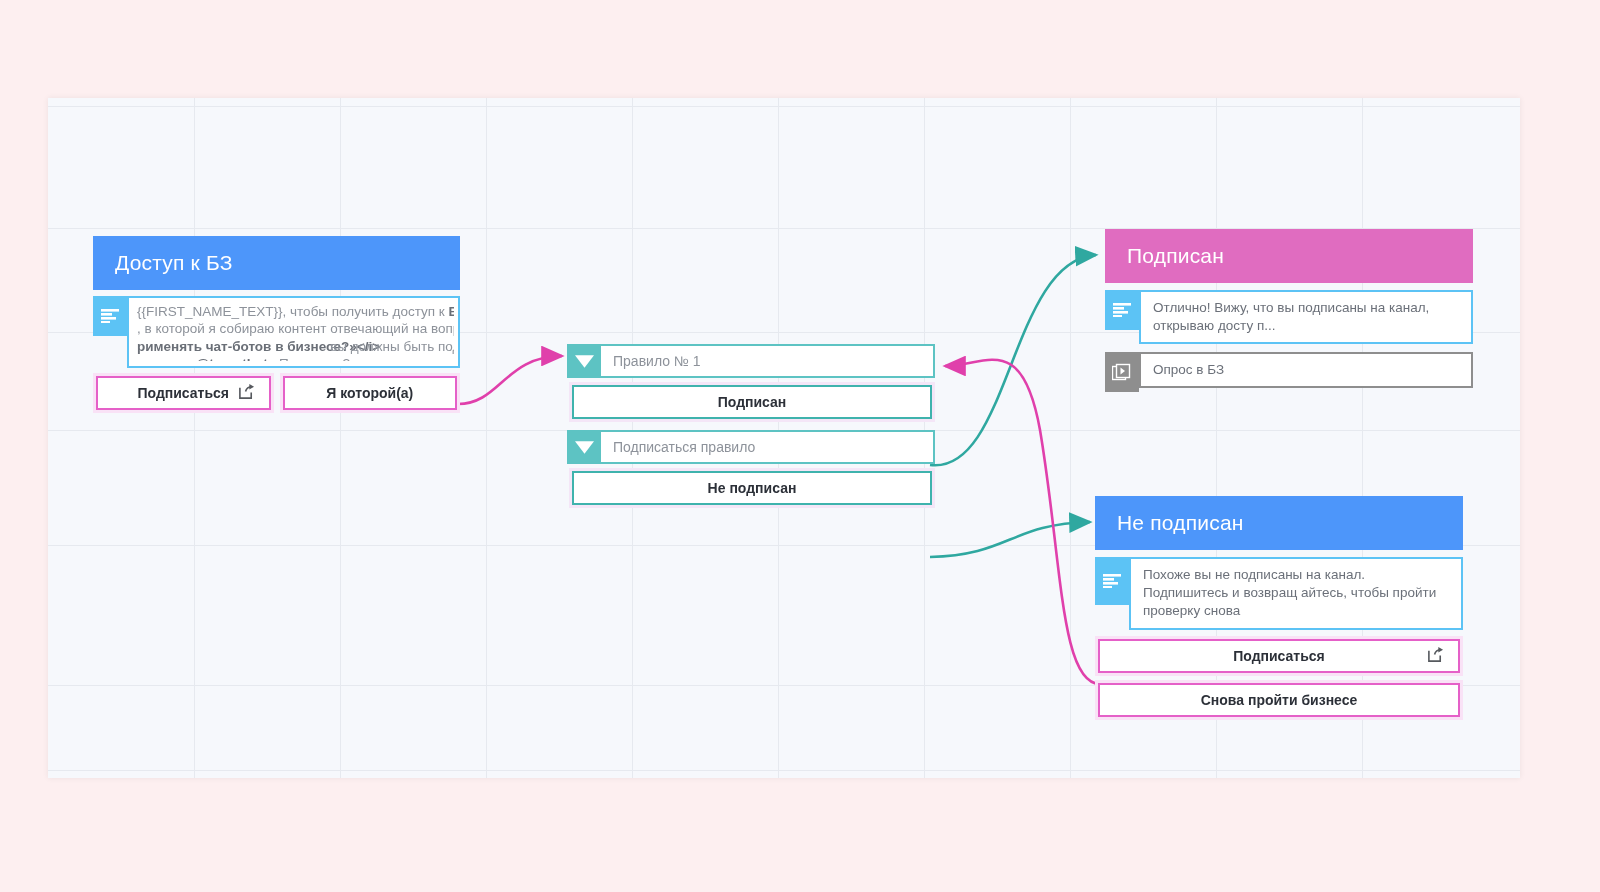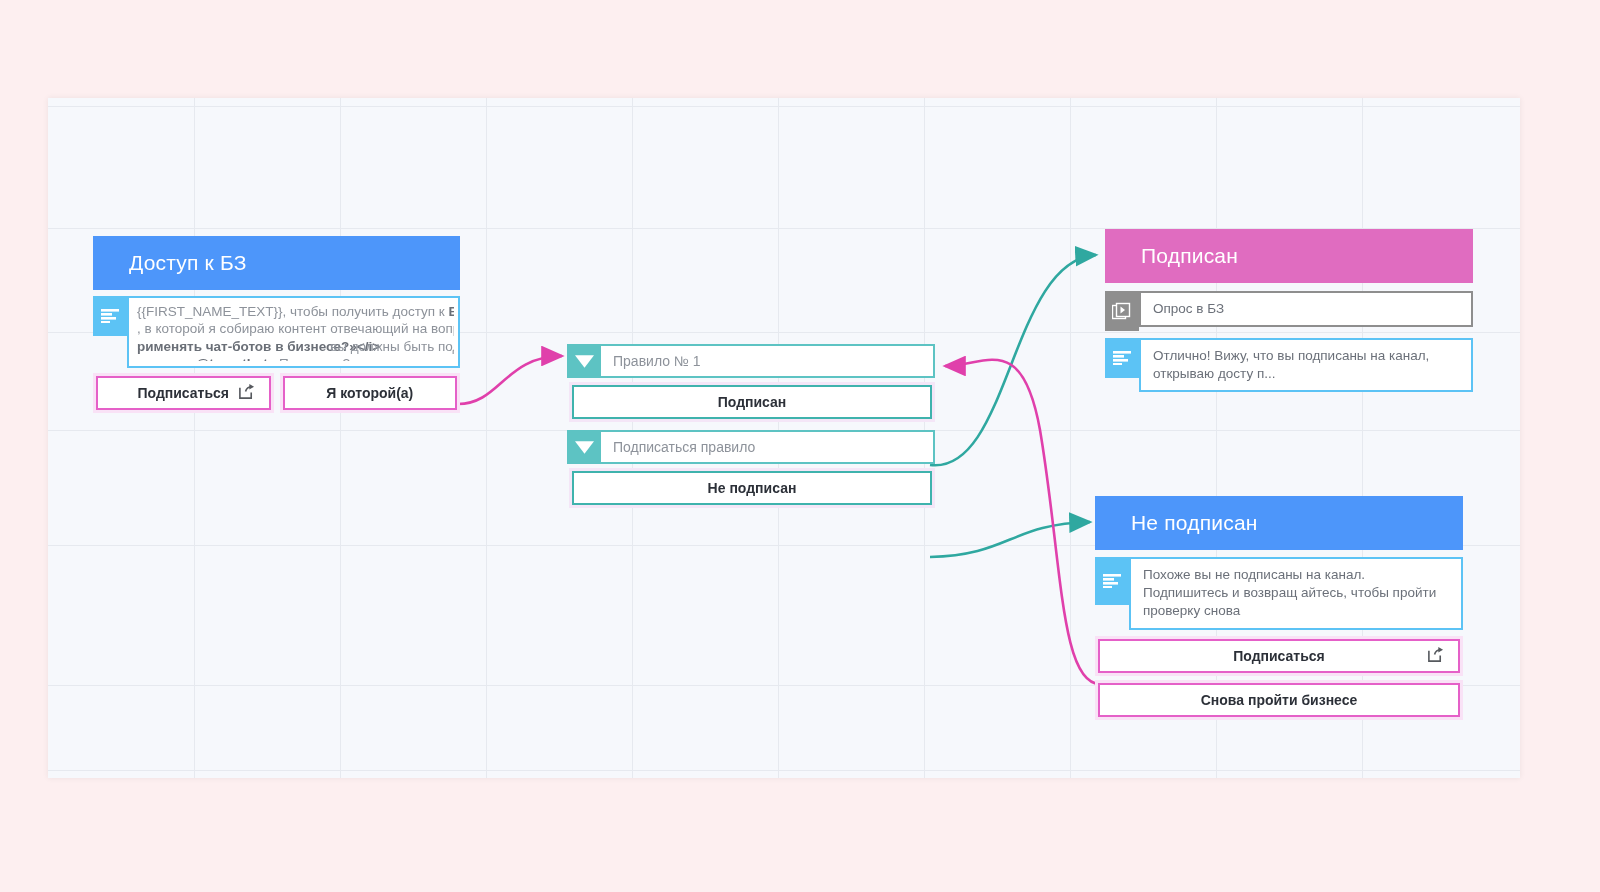--- a/index.html
+++ b/index.html
@@ -20,21 +20,21 @@
   .gridlines{position:absolute;inset:0;overflow:hidden;}
   .vline{position:absolute;top:0;bottom:0;width:1px;background:#e6e9ef;}
   .hline{position:absolute;left:0;right:0;height:1px;background:#e6e9ef;}
   #wires{position:absolute;left:0;top:0;width:1600px;height:892px;pointer-events:none;}
 
   .node{position:absolute;}
 
   .node-header{
     height:54px;
     display:flex;align-items:center;
-    padding-left:36px;
+    padding-left:22px;
     color:#ffffff;
     font-size:21px;
     letter-spacing:.2px;
     box-sizing:border-box;
   }
   .hdr-blue{background:#4d96fa;}
   .hdr-teal{background:#5dc3c3;}
   .hdr-pink{background:#e06cc0;}
 
   
@@ -227,41 +227,41 @@
     <div class="rule-body">Подписаться правило</div>
   </div>
   <div class="tbtn" style="margin-left:2px;">
     <div class="tbtn-inner">Не подписан</div>
   </div>
 </div>
 
 <div class="node" style="left:1105px;top:229px;width:368px;">
   <div class="node-header hdr-pink">Подписан</div>
 
-  <div class="msg-row" style="margin-top:8px;">
-    <div class="msg-icon gray">
-      <svg width="20" height="18" viewBox="0 0 20 18">
-        <rect x="0.5" y="3.5" width="13" height="13" fill="none" stroke="#fff" stroke-width="1.4"></rect>
-        <rect x="4.5" y="1.5" width="13" height="13" fill="#8e8e8e" stroke="#fff" stroke-width="1.4"></rect>
-        <path d="M8.5,4.5 L13,8 L8.5,11.5 z" fill="#fff"></path>
-      </svg>
-    </div>
-    <div class="msg-body gray" style="height:36px;display:flex;align-items:center;">Опрос в БЗ</div>
-  </div>
-
   <div class="msg-row" style="margin-top:7px;">
     <div class="msg-icon">
       <svg width="18" height="14" viewBox="0 0 18 14">
         <rect x="0" y="0" width="18" height="2.6" fill="#fff"></rect>
         <rect x="0" y="4" width="11" height="2.6" fill="#fff"></rect>
         <rect x="0" y="8" width="15" height="2.6" fill="#fff"></rect>
         <rect x="0" y="12" width="9" height="2" fill="#fff"></rect>
       </svg>
     </div>
     <div class="msg-body">Отлично! Вижу, что вы подписаны на канал, открываю досту п...</div>
+  </div>
+
+  <div class="msg-row" style="margin-top:8px;">
+    <div class="msg-icon gray">
+      <svg width="20" height="18" viewBox="0 0 20 18">
+        <rect x="0.5" y="3.5" width="13" height="13" fill="none" stroke="#fff" stroke-width="1.4"></rect>
+        <rect x="4.5" y="1.5" width="13" height="13" fill="#8e8e8e" stroke="#fff" stroke-width="1.4"></rect>
+        <path d="M8.5,4.5 L13,8 L8.5,11.5 z" fill="#fff"></path>
+      </svg>
+    </div>
+    <div class="msg-body gray" style="height:36px;display:flex;align-items:center;">Опрос в БЗ</div>
   </div>
 </div>
 
 <div class="node" style="left:1095px;top:496px;width:368px;">
   <div class="node-header hdr-blue">Не подписан</div>
 
   <div class="msg-row" style="margin-top:7px;">
     <div class="msg-icon" style="height:48px;">
       <svg width="18" height="14" viewBox="0 0 18 14">
         <rect x="0" y="0" width="18" height="2.6" fill="#fff"></rect>

